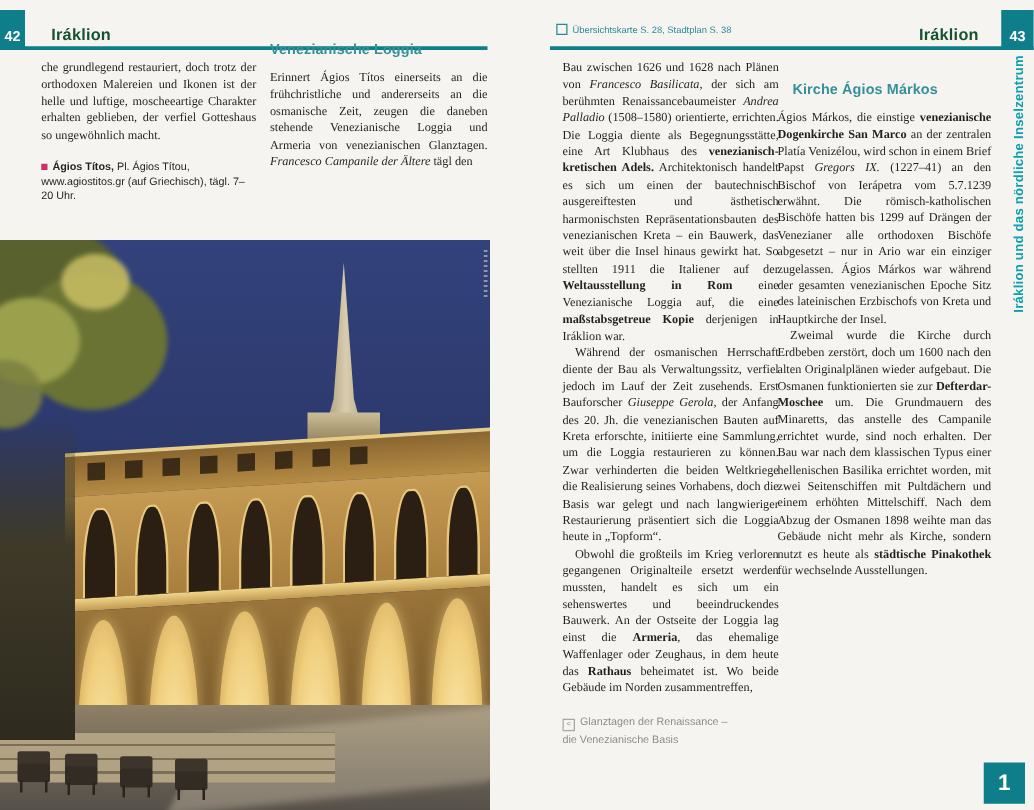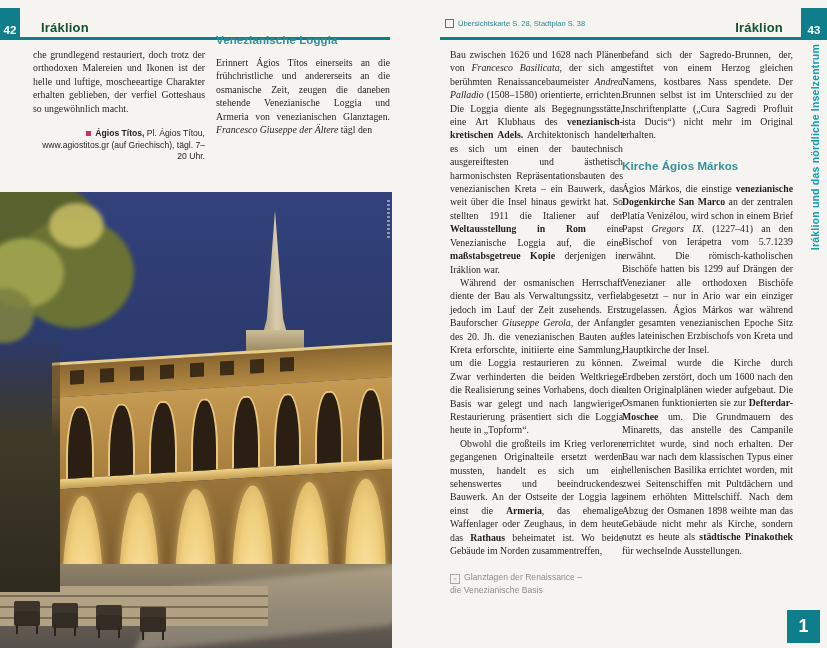--- a/index.html
+++ b/index.html
@@ -12,21 +12,21 @@
   .header-title{color:#14532d;font:bold 13px "Liberation Sans",sans-serif;letter-spacing:.2px;}
   .header-mapref{color:#2a8a94;font:7.5px "Liberation Sans",sans-serif;display:flex;align-items:flex-end;gap:4px;}
   .map-square{width:7px;height:7px;border:1.3px solid #2a8a94;display:inline-block;}
   
   .col{position:absolute;text-align:justify;font-size:9.8px;line-height:13.4px;}
   .col p{margin:0;}
   .col p.indent{text-indent:10px;}
   .i{font-style:italic;}
   .b{font-weight:bold;}
   h3.teal{color:#35909a;font:bold 11.5px "Liberation Sans",sans-serif;margin:0 0 10px 0;letter-spacing:.1px;}
-  .info{font:8.6px "Liberation Sans",sans-serif;line-height:11.6px;text-align:right;}
+  .info{font:8.6px "Liberation Sans",sans-serif;line-height:11.6px;text-align:left;}
   .info .name{font-weight:bold;}
   .bullet{display:inline-block;width:5px;height:5px;background:#d02e68;margin-right:4px;}
   .caption{font:8.6px "Liberation Sans",sans-serif;line-height:12px;color:#8f8d8a;text-align:left;}
   .cap-icon{display:inline-flex;width:8px;height:8px;border:1px solid #a9a7a4;align-items:center;
     justify-content:center;font-size:6px;color:#8f8d8a;margin-right:4px;vertical-align:-1px;}
   
   .sidebar-vertical{color:#0c9fae;font:bold 10.5px "Liberation Sans",sans-serif;
     writing-mode:vertical-rl;transform:rotate(180deg);letter-spacing:.2px;}
   .chapter-tab{background:#0e7e8a;color:#fff;font:bold 18px "Liberation Sans",sans-serif;
     display:flex;align-items:center;justify-content:center;}
@@ -74,21 +74,21 @@
 
 <div class="col" style="left:33px;top:48px;width:172px;">
   <p><span>che grundlegend restauriert, doch trotz der orthodoxen Malereien und Ikonen ist der helle und luftige, moscheeartige Charakter erhalten geblieben, der verfiel Gotteshaus so ungewöhnlich macht.</span></p>
   <div class="info" style="margin-top:13px;">
     <span class="bullet"></span><span class="name">Ágios Títos,</span><span> Pl. Ágios Títou, www.agiostitos.gr (auf Griechisch), tägl. 7–20 Uhr.</span>
   </div>
 </div>
 
 <div class="col" style="left:216px;top:34px;width:174px;">
   <h3 class="teal">Venezianische Loggia</h3>
-  <p><span>Erinnert Ágios Títos einerseits an die frühchristliche und andererseits an die osmanische Zeit, zeugen die daneben stehende Venezianische Loggia und Armeria von venezianischen Glanztagen. </span><span class="i">Francesco Giuseppe der Ältere</span><span> tägl den</span></p>
+  <p><span>Erinnert Ágios Títos einerseits an die frühchristliche und andererseits an die osmanische Zeit, zeugen die daneben stehende Venezianische Loggia und Armeria von venezianischen Glanztagen. </span><span class="i">Francesco Campanile der Ältere</span><span> tägl den</span></p>
 </div>
 
 <div class="abs photo">
   <div class="abs obelisk"></div>
   <div class="abs obelisk-base"></div>
 
   <div class="abs building">
     <div class="attic">
       <div class="slot"></div>
         <div class="slot"></div>
@@ -163,22 +163,21 @@
   <p><span>Bau zwischen 1626 und 1628 nach Plänen von </span><span class="i">Francesco Basilicata</span><span>, der sich am berühmten Renaissancebaumeister </span><span class="i">Andrea Palladio</span><span> (1508–1580) orientierte, errichten. Die Loggia diente als Begegnungsstätte, eine Art Klubhaus des </span><span class="b">venezianisch-kretischen Adels.</span><span> Architektonisch handelt es sich um einen der bautechnisch ausgereiftesten und ästhetisch harmonischsten Repräsentationsbauten des venezianischen Kreta – ein Bauwerk, das weit über die Insel hinaus gewirkt hat. So stellten 1911 die Italiener auf der </span><span class="b">Weltausstellung in Rom</span><span> eine Venezianische Loggia auf, die eine </span><span class="b">maßstabsgetreue Kopie</span><span> derjenigen in Iráklion war.</span></p>
   <p class="indent"><span>Während der osmanischen Herrschaft diente der Bau als Verwaltungssitz, verfiel jedoch im Lauf der Zeit zusehends. Erst Bauforscher </span><span class="i">Giuseppe Gerola</span><span>, der Anfang des 20. Jh. die venezianischen Bauten auf Kreta erforschte, initiierte eine Sammlung, um die Loggia restaurieren zu können. Zwar verhinderten die beiden Weltkriege die Realisierung seines Vorhabens, doch die Basis war gelegt und nach langwieriger Restaurierung präsentiert sich die Loggia heute in „Topform“.</span></p>
   <p class="indent"><span>Obwohl die großteils im Krieg verloren gegangenen Originalteile ersetzt werden mussten, handelt es sich um ein sehenswertes und beeindruckendes Bauwerk. An der Ostseite der Loggia lag einst die </span><span class="b">Armeria</span><span>, das ehemalige Waffenlager oder Zeughaus, in dem heute das </span><span class="b">Rathaus</span><span> beheimatet ist. Wo beide Gebäude im Norden zusammentreffen,</span></p>
   <div class="caption" style="margin-top:14px;">
     <span class="cap-icon">&lt;</span><span>Glanztagen der Renaissance –</span><br>
     <span>die Venezianische Basis</span>
   </div>
 </div>
 
 <div class="col" style="left:622px;top:48px;width:171px;">
-  <p><span>befand sich der Sagredo-Brunnen, der, gestiftet von einem Herzog gleichen Namens, kostbares Nass spendete. Der Brunnen selbst ist im Unterschied zu der Inschriftenplatte („Cura Sagredi Profluit ista Ducis“) nicht mehr im Original erhalten.</span></p>
-  <h3 class="teal" style="margin:18px 0 10px 0;">Kirche Ágios Márkos</h3>
+  <h3 class="teal" style="margin:18px 0 10px 12px;">Kirche Ágios Márkos</h3>
   <p><span>Ágios Márkos, die einstige </span><span class="b">venezianische Dogenkirche San Marco</span><span> an der zentralen Platía Venizélou, wird schon in einem Brief Papst </span><span class="i">Gregors IX.</span><span> (1227–41) an den Bischof von Ierápetra vom 5.7.1239 erwähnt. Die römisch-katholischen Bischöfe hatten bis 1299 auf Drängen der Venezianer alle orthodoxen Bischöfe abgesetzt – nur in Ario war ein einziger zugelassen. Ágios Márkos war während der gesamten venezianischen Epoche Sitz des lateinischen Erzbischofs von Kreta und Hauptkirche der Insel.</span></p>
   <p class="indent"><span>Zweimal wurde die Kirche durch Erdbeben zerstört, doch um 1600 nach den alten Originalplänen wieder aufgebaut. Die Osmanen funktionierten sie zur </span><span class="b">Defterdar-Moschee</span><span> um. Die Grundmauern des Minaretts, das anstelle des Campanile errichtet wurde, sind noch erhalten. Der Bau war nach dem klassischen Typus einer hellenischen Basilika errichtet worden, mit zwei Seitenschiffen mit Pultdächern und einem erhöhten Mittelschiff. Nach dem Abzug der Osmanen 1898 weihte man das Gebäude nicht mehr als Kirche, sondern nutzt es heute als </span><span class="b">städtische Pinakothek</span><span> für wechselnde Ausstellungen.</span></p>
 </div>
 
 <div class="abs sidebar-vertical" style="right:6px;top:44px;">Iráklion und das nördliche Inselzentrum</div>
 
 <div class="abs chapter-tab" style="right:7px;bottom:5px;width:33px;height:33px;">
   <span>1</span>
 </div>
 

